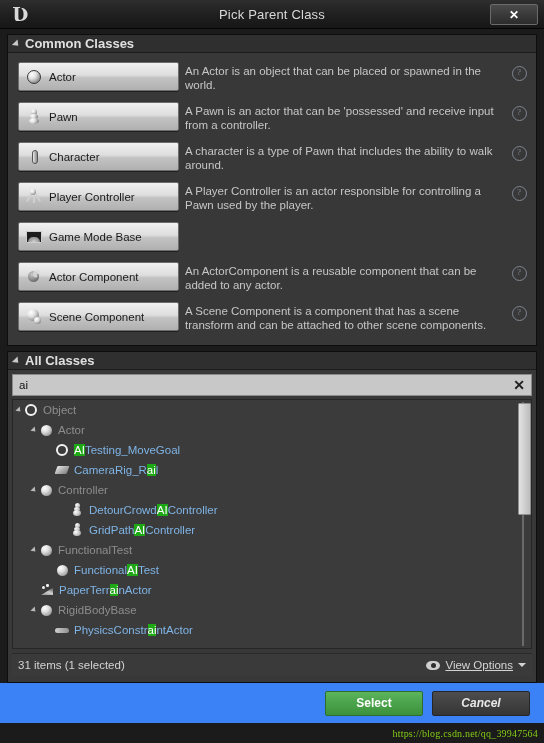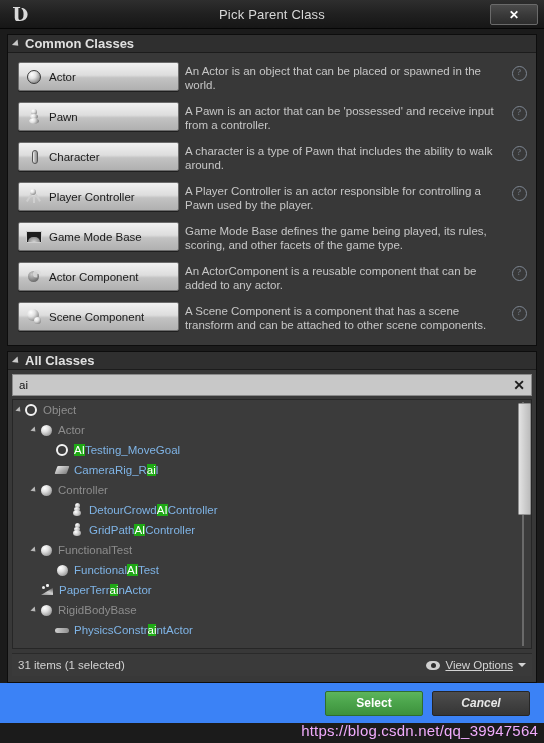--- a/index.html
+++ b/index.html
@@ -345,23 +345,24 @@
     background: linear-gradient(180deg,#4d4d4d 0%, #414141 50%, #353535 100%);
     border: 1px solid #262626;
     color: #e8e8e8;
     font-style: italic;
   }
 
   
   .watermark {
     position: absolute;
     right: 6px; bottom: 4px;
-    color: #f0abfc;
-    font-size: 15px;
+    color: #84cc16;
+    font-size: 10px;
     letter-spacing: .2px;
+    font-family: Liberation Serif, serif;
   }
 </style>
 </head>
 <body>
 
 <div id="app">
 
   <div class="titlebar">
     <div class="ue-logo">Ʋ</div>
     <div class="title-text">Pick Parent Class</div>
@@ -428,21 +429,20 @@
           </div>
         </div>
         <div class="cc-row">
           <div class="cc-btn">
             <span class="ico ico-gm">
               <i class="frame"></i>
               <i class="hill"></i>
             </span>
             <span class="cc-btn-label">Game Mode Base</span>
           </div>
-          <div class="cc-desc">Game Mode Base defines the game being played, its rules, scoring, and other facets of the game type.</div>
           <div class="help-slot"></div>
         </div>
         <div class="cc-row">
           <div class="cc-btn">
             <span class="ico ico-ac">
               <i class="sphere"></i>
               <i class="cut"></i>
             </span>
             <span class="cc-btn-label">Actor Component</span>
           </div>

